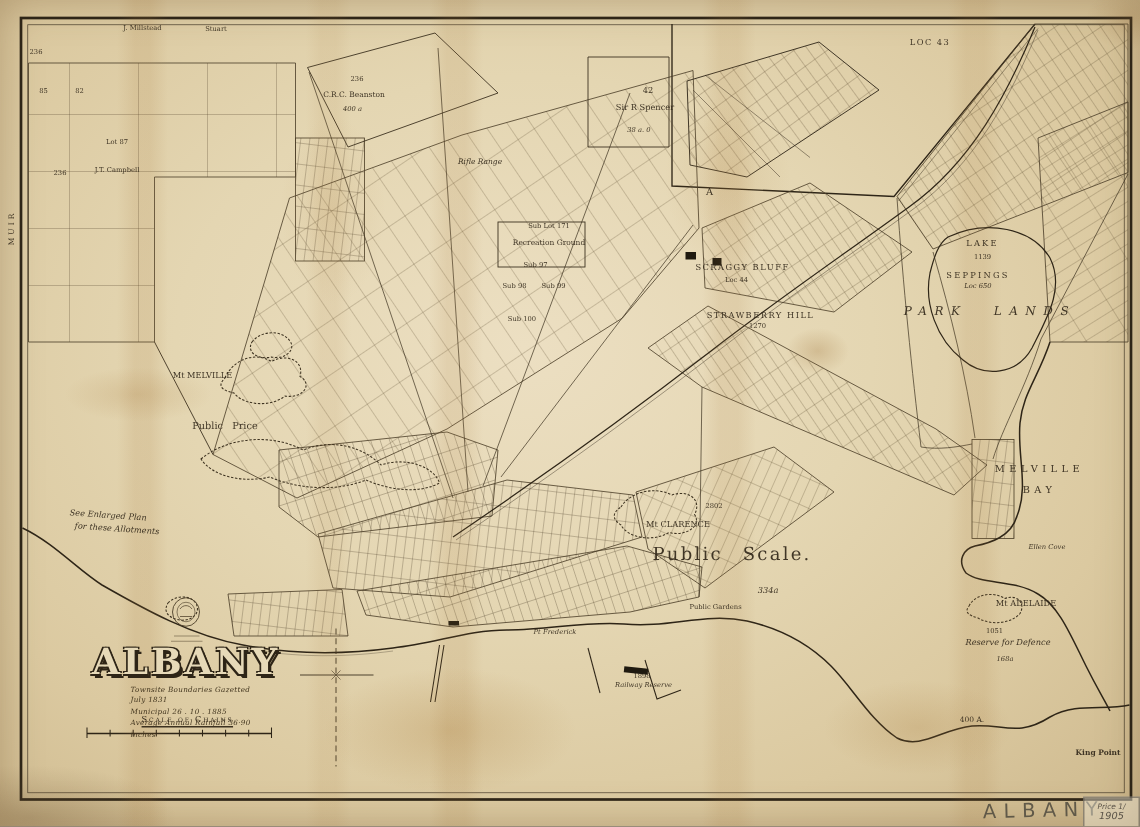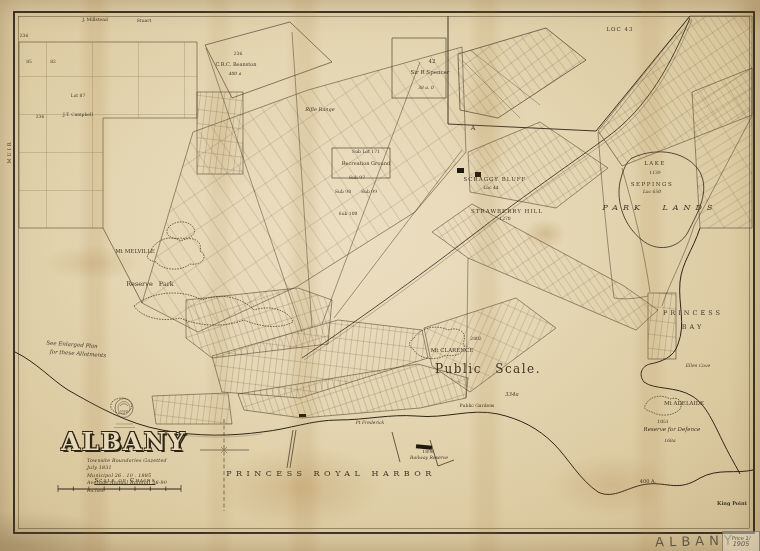--- a/index.html
+++ b/index.html
@@ -189,27 +189,26 @@
       <path d="M120 406 C122 403 126 403 128 406 M120 411 H128" stroke-width="0.5"></path>
     </g>
     <g stroke="#4d3f29" opacity="0.55" stroke-width="0.6">
       <path d="M116 424 H133 M114 427.5 H135"></path>
     </g>
   </svg>
 
   <div class="overlay"></div>
 
   <div class="label-layer">
-      <span class="map-label" style="left: 331px; top: 474px; font-size: 8px; letter-spacing: 4.5px; transform: translate(-50%, -50%);">PRINCESS ROYAL HARBOR</span>
       <span class="map-label" style="left: 488px; top: 369px; font-size: 12px; letter-spacing: 1.5px; word-spacing: 8px; transform: translate(-50%, -50%);">Public Scale.</span>
       <span class="map-label" style="left: 660px; top: 208px; font-size: 8px; letter-spacing: 5px; word-spacing: 10px; transform: translate(-50%, -50%); font-style: italic;">PARK LANDS</span>
-      <span class="map-label" style="left: 693px; top: 313px; font-size: 6.5px; letter-spacing: 3px; transform: translate(-50%, -50%);">PRINCESS</span>
+      <span class="map-label" style="left: 693px; top: 313px; font-size: 6.5px; letter-spacing: 3px; transform: translate(-50%, -50%);">MELVILLE</span>
       <span class="map-label" style="left: 693px; top: 327px; font-size: 6.5px; letter-spacing: 3px; transform: translate(-50%, -50%);">BAY</span>
       <span class="map-label" style="left: 135px; top: 252px; font-size: 5.5px; transform: translate(-50%, -50%);">Mt MELVILLE</span>
-      <span class="map-label" style="left: 150px; top: 284px; font-size: 6.5px; word-spacing: 4px; transform: translate(-50%, -50%);">Reserve Park</span>
+      <span class="map-label" style="left: 150px; top: 284px; font-size: 6.5px; word-spacing: 4px; transform: translate(-50%, -50%);">Public Price</span>
       <span class="map-label" style="left: 452px; top: 351px; font-size: 5.5px; transform: translate(-50%, -50%);">Mt CLARENCE</span>
       <span class="map-label" style="left: 476px; top: 339px; font-size: 4.5px; transform: translate(-50%, -50%);">2802</span>
       <span class="map-label" style="left: 512px; top: 395px; font-size: 5.5px; font-style: italic; transform: translate(-50%, -50%);">334a</span>
       <span class="map-label" style="left: 655px; top: 164px; font-size: 5.5px; letter-spacing: 1.5px; transform: translate(-50%, -50%);">LAKE</span>
       <span class="map-label" style="left: 655px; top: 173px; font-size: 4.5px; transform: translate(-50%, -50%);">1139</span>
       <span class="map-label" style="left: 652px; top: 185px; font-size: 5.5px; letter-spacing: 1.5px; transform: translate(-50%, -50%);">SEPPINGS</span>
       <span class="map-label" style="left: 652px; top: 192px; font-size: 4.5px; font-style: italic; transform: translate(-50%, -50%);">Loc 650</span>
       <span class="map-label" style="left: 684px; top: 404px; font-size: 5.5px; transform: translate(-50%, -50%);">Mt ADELAIDE</span>
       <span class="map-label" style="left: 663px; top: 422px; font-size: 4.5px; transform: translate(-50%, -50%);">1051</span>
       <span class="map-label" style="left: 672px; top: 430px; font-size: 5.5px; font-style: italic; transform: translate(-50%, -50%);">Reserve for Defence</span>

